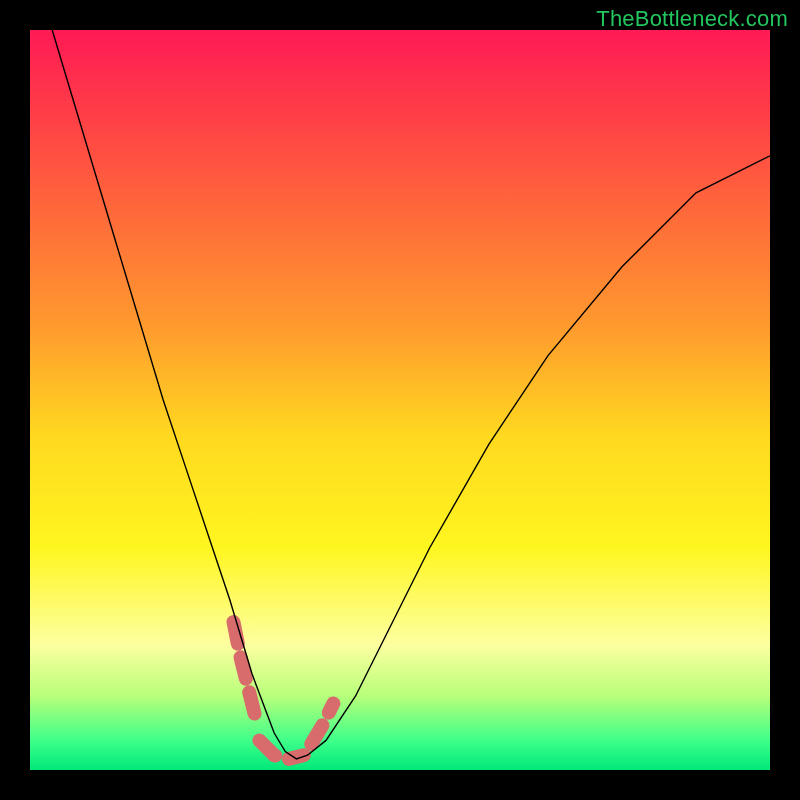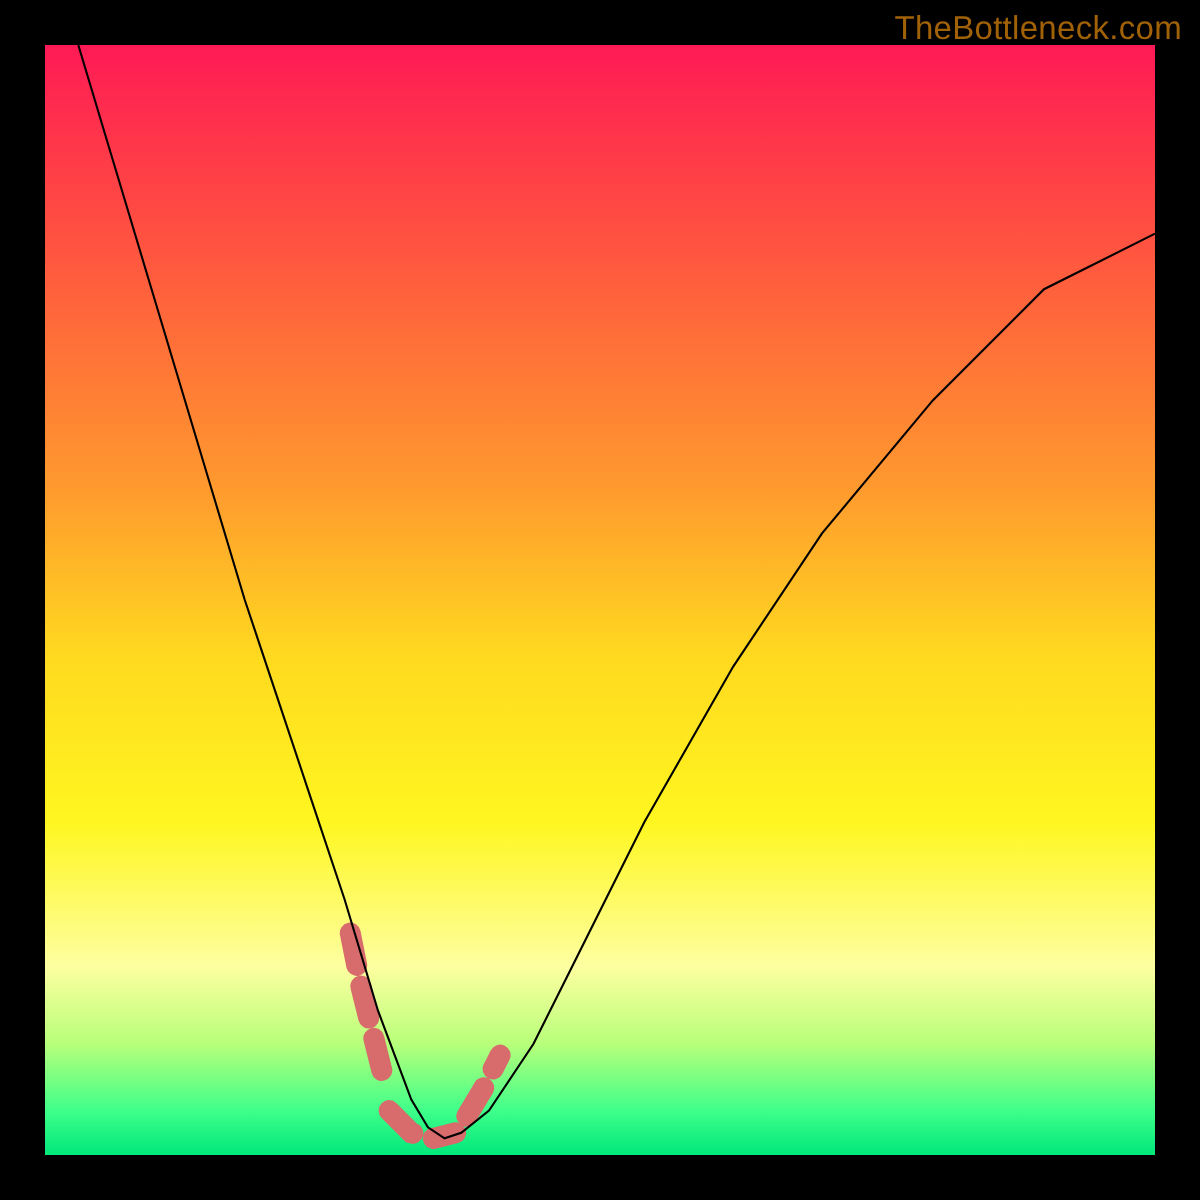--- a/index.html
+++ b/index.html
@@ -38,21 +38,21 @@
       #fdffa0 83%,
       #b8ff7a 90%,
       #3fff8a 96%,
       #00e87a 100%
     );
   }
   .watermark {
     position: absolute;
     top: 6px;
     right: 12px;
-    color: #a16207;
+    color: #22c55e;
     font-size: 22px;
     font-weight: 500;
     letter-spacing: 0.2px;
     z-index: 5;
   }
   svg.curve {
     position: absolute;
     inset: 0;
     z-index: 3;
   }

